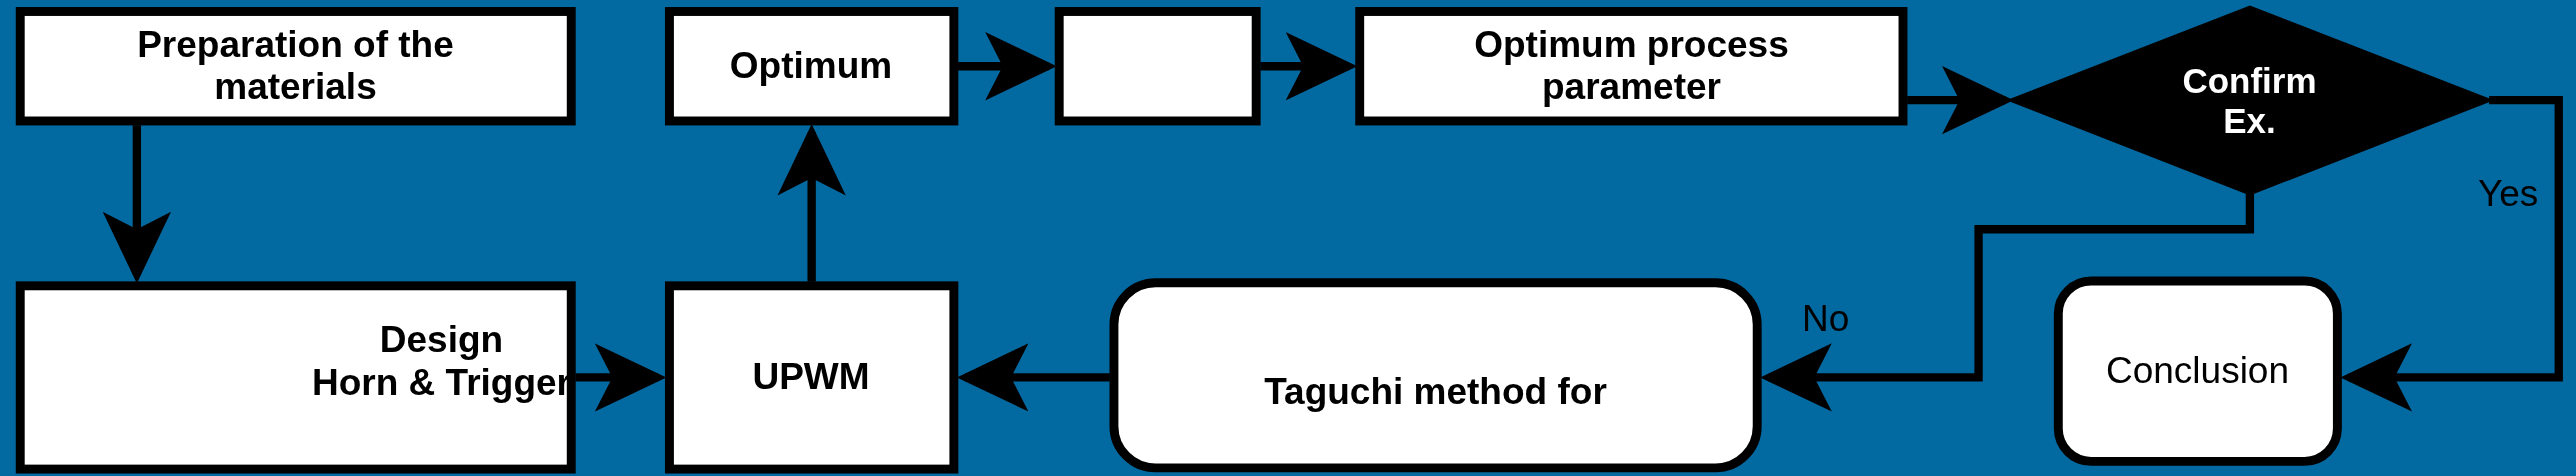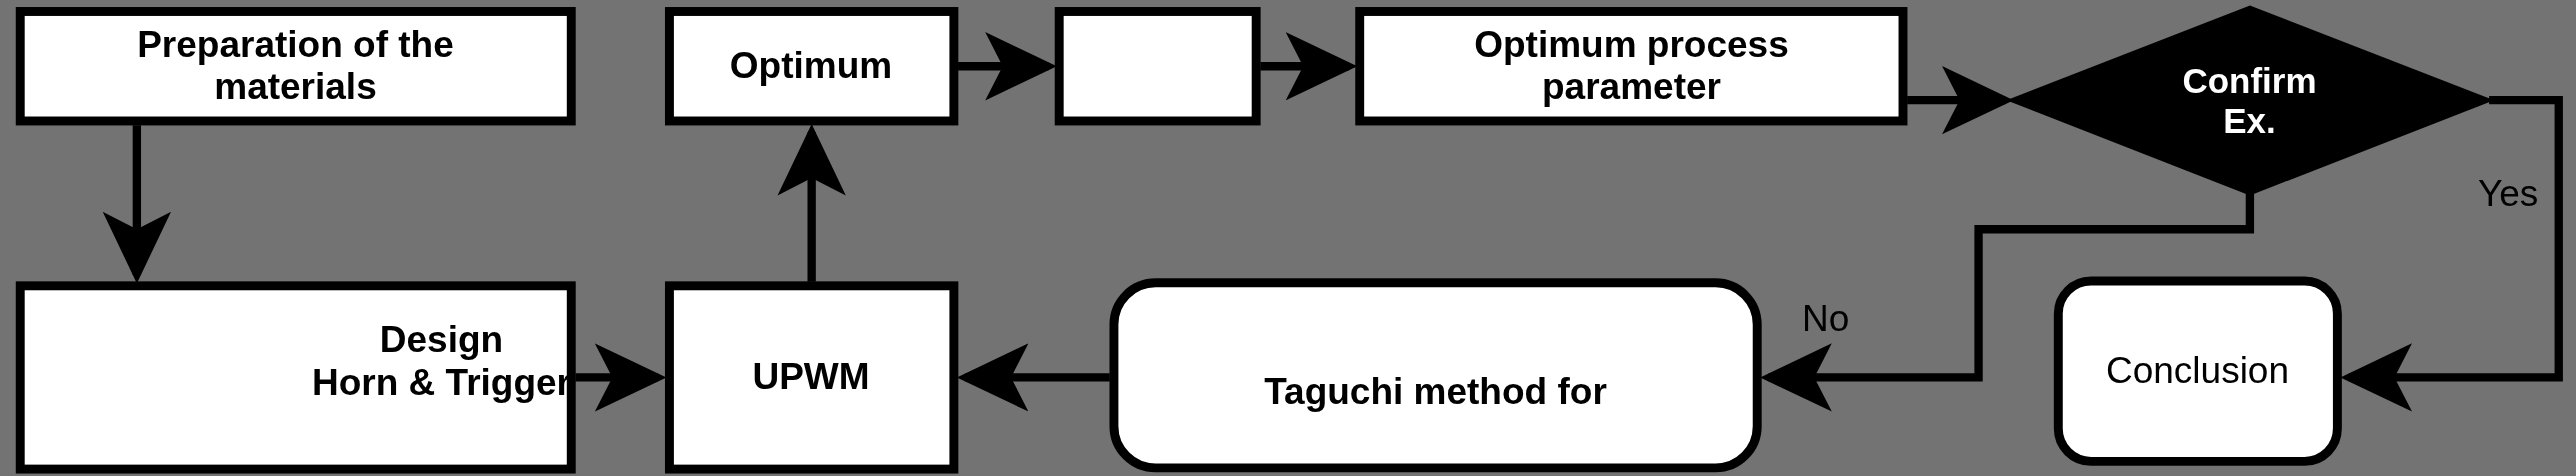--- a/index.html
+++ b/index.html
@@ -1,16 +1,16 @@
 <!DOCTYPE html>
 <html style="font-size:9.5px"><head>
 <meta charset="utf-8">
 <style>
   html,body{margin:0;padding:0;background:#ffffff;}
-  #stage{position:relative;width:2576px;height:477px;background:#737373;overflow:hidden;
+  #stage{position:relative;width:2576px;height:477px;background:#0369a1;overflow:hidden;
          font-family:"Liberation Sans", sans-serif;}
   #flow-svg{position:absolute;left:0;top:0;width:2576px;height:477px;}
   .node-label{position:absolute;display:flex;align-items:center;justify-content:center;
               text-align:center;line-height:1.14;pointer-events:none;}
   .bold{font-weight:bold;}
   .edge-label{position:absolute;color:#000;}
 </style>
 </head>
 <body>
 

